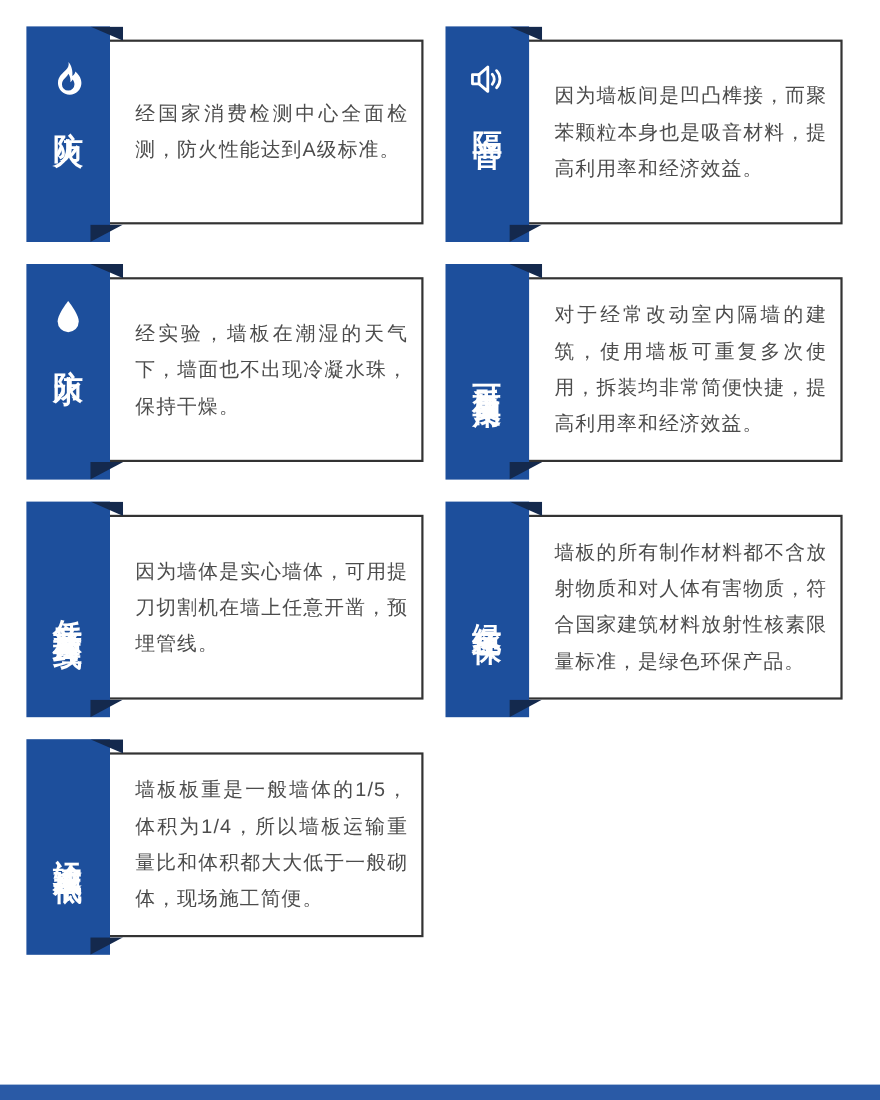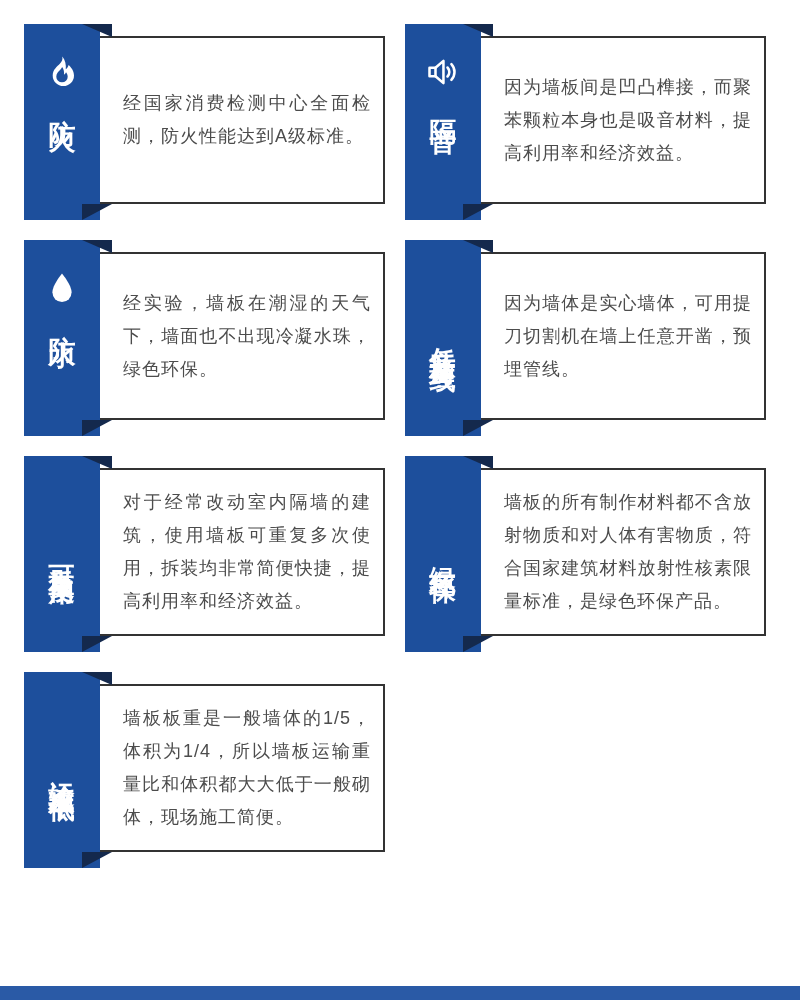--- a/index.html
+++ b/index.html
@@ -117,51 +117,51 @@
             <path d="M7 9.2 L12.3 4.6 V19.4 L7 14.8"></path>
             <path d="M15 9 a4.3 4.3 0 0 1 0 6"></path>
             <path d="M17.6 6.8 a7.6 7.6 0 0 1 0 10.4"></path>
           </svg>
         </span>
         <span class="ribbon-label">隔音</span>
       </div>
     </div>
     <div class="card">
       <div class="box">
-        <p class="desc">经实验，墙板在潮湿的天气下，墙面也不出现冷凝水珠，绿色环保。</p>
+        <p class="desc">经实验，墙板在潮湿的天气下，墙面也不出现冷凝水珠，保持干燥。</p>
       </div>
       <div class="flap flap-top"></div>
       <div class="flap flap-bottom"></div>
       <div class="ribbon with-icon">
         <span class="ribbon-icon">
           <svg viewBox="0 0 24 24">
             <path fill="#ffffff" d="M12 2.4 C12 2.4 5.6 10.2 5.6 14.9 a6.4 6.4 0 0 0 12.8 0 C18.4 10.2 12 2.4 12 2.4 Z"></path>
           </svg>
         </span>
         <span class="ribbon-label">防水</span>
       </div>
     </div>
     <div class="card">
       <div class="box">
+        <p class="desc">对于经常改动室内隔墙的建筑，使用墙板可重复多次使用，拆装均非常简便快捷，提高利用率和经济效益。</p>
+      </div>
+      <div class="flap flap-top"></div>
+      <div class="flap flap-bottom"></div>
+      <div class="ribbon no-icon">
+        <span class="ribbon-label long">可重复使用</span>
+      </div>
+    </div>
+    <div class="card">
+      <div class="box">
         <p class="desc">因为墙体是实心墙体，可用提刀切割机在墙上任意开凿，预埋管线。</p>
       </div>
       <div class="flap flap-top"></div>
       <div class="flap flap-bottom"></div>
       <div class="ribbon no-icon">
         <span class="ribbon-label long">任意开凿埋线</span>
-      </div>
-    </div>
-    <div class="card">
-      <div class="box">
-        <p class="desc">对于经常改动室内隔墙的建筑，使用墙板可重复多次使用，拆装均非常简便快捷，提高利用率和经济效益。</p>
-      </div>
-      <div class="flap flap-top"></div>
-      <div class="flap flap-bottom"></div>
-      <div class="ribbon no-icon">
-        <span class="ribbon-label long">可重复使用</span>
       </div>
     </div>
     <div class="card">
       <div class="box">
         <p class="desc">墙板的所有制作材料都不含放射物质和对人体有害物质，符合国家建筑材料放射性核素限量标准，是绿色环保产品。</p>
       </div>
       <div class="flap flap-top"></div>
       <div class="flap flap-bottom"></div>
       <div class="ribbon no-icon">
         <span class="ribbon-label long">绿色环保</span>

